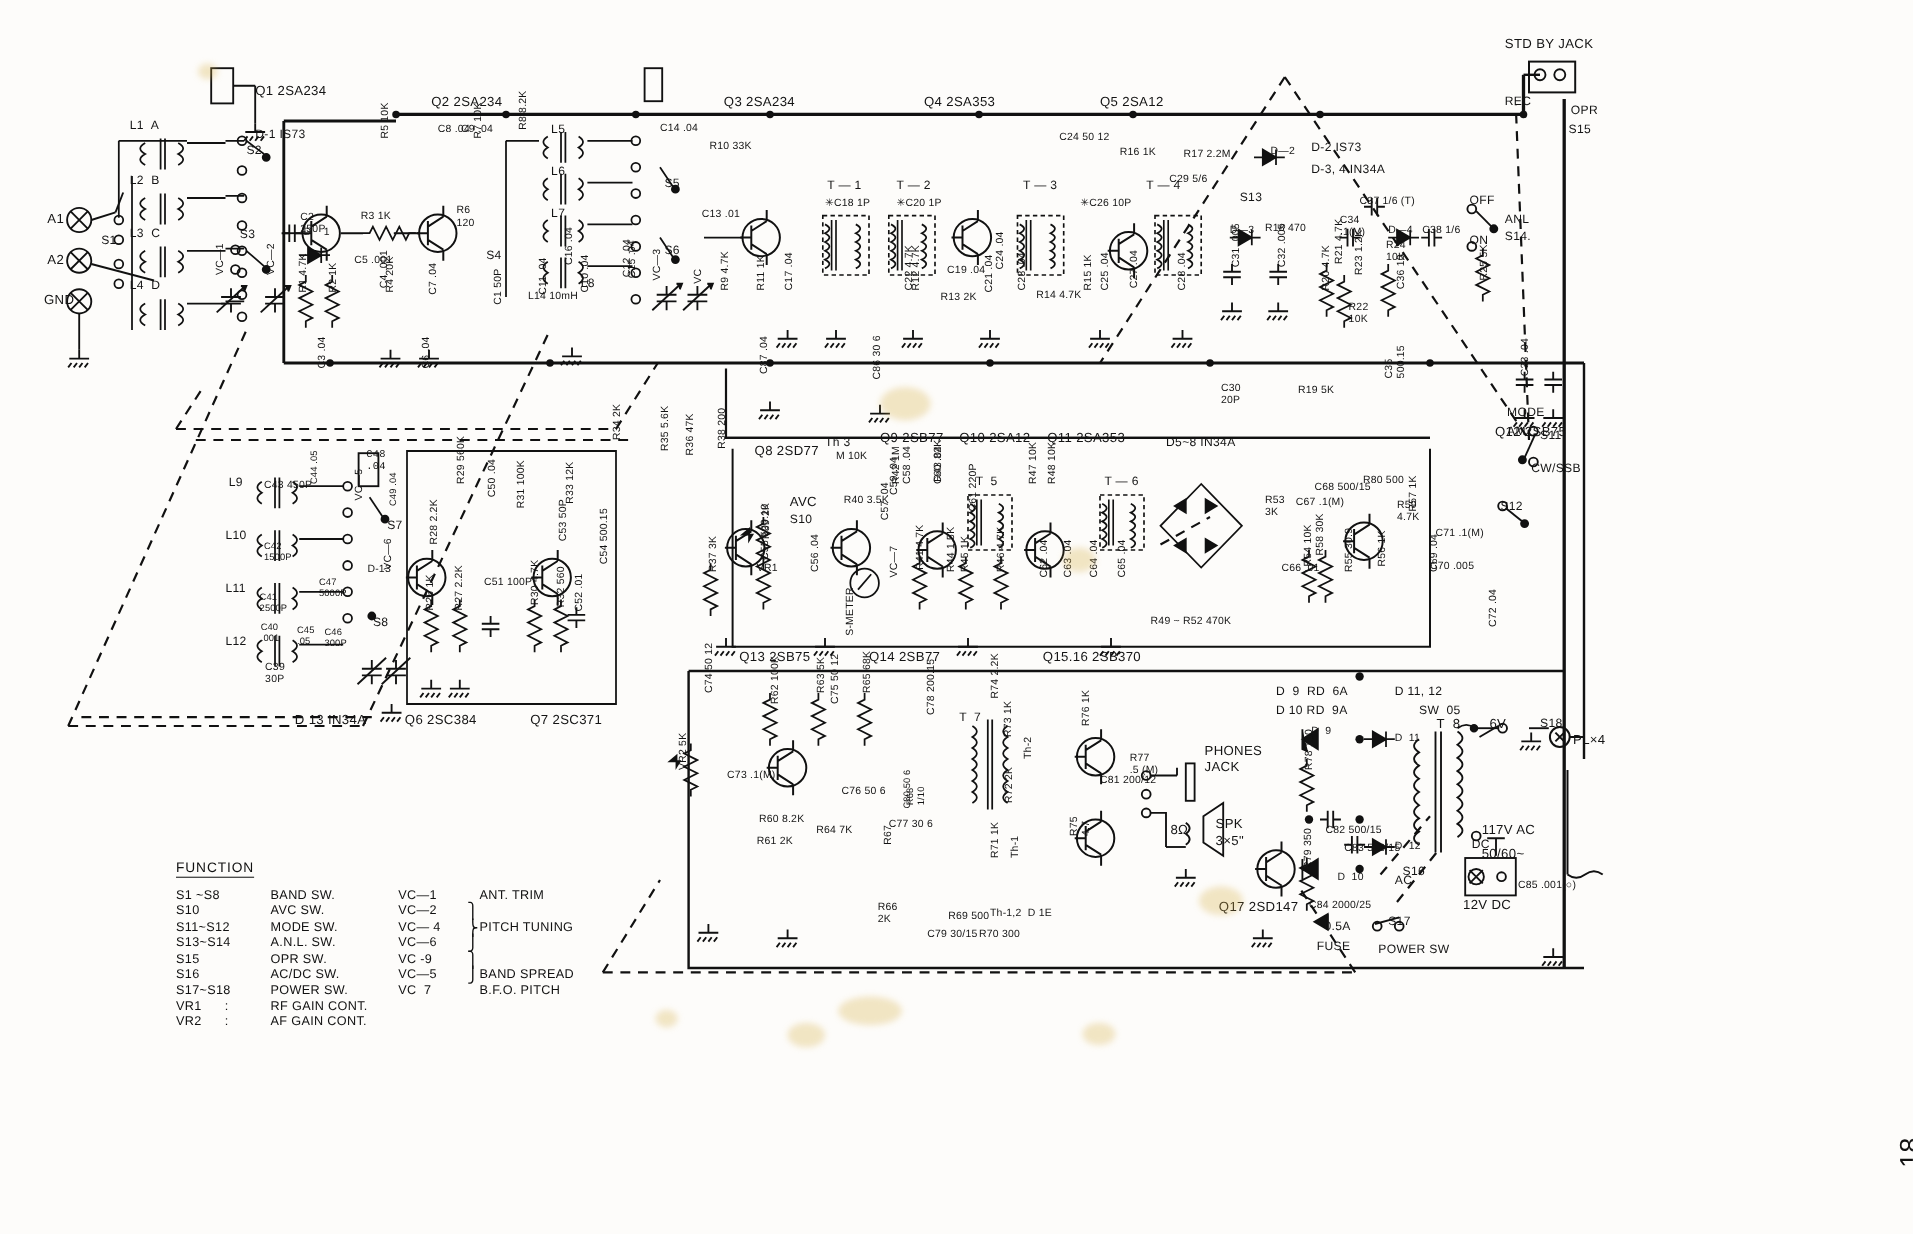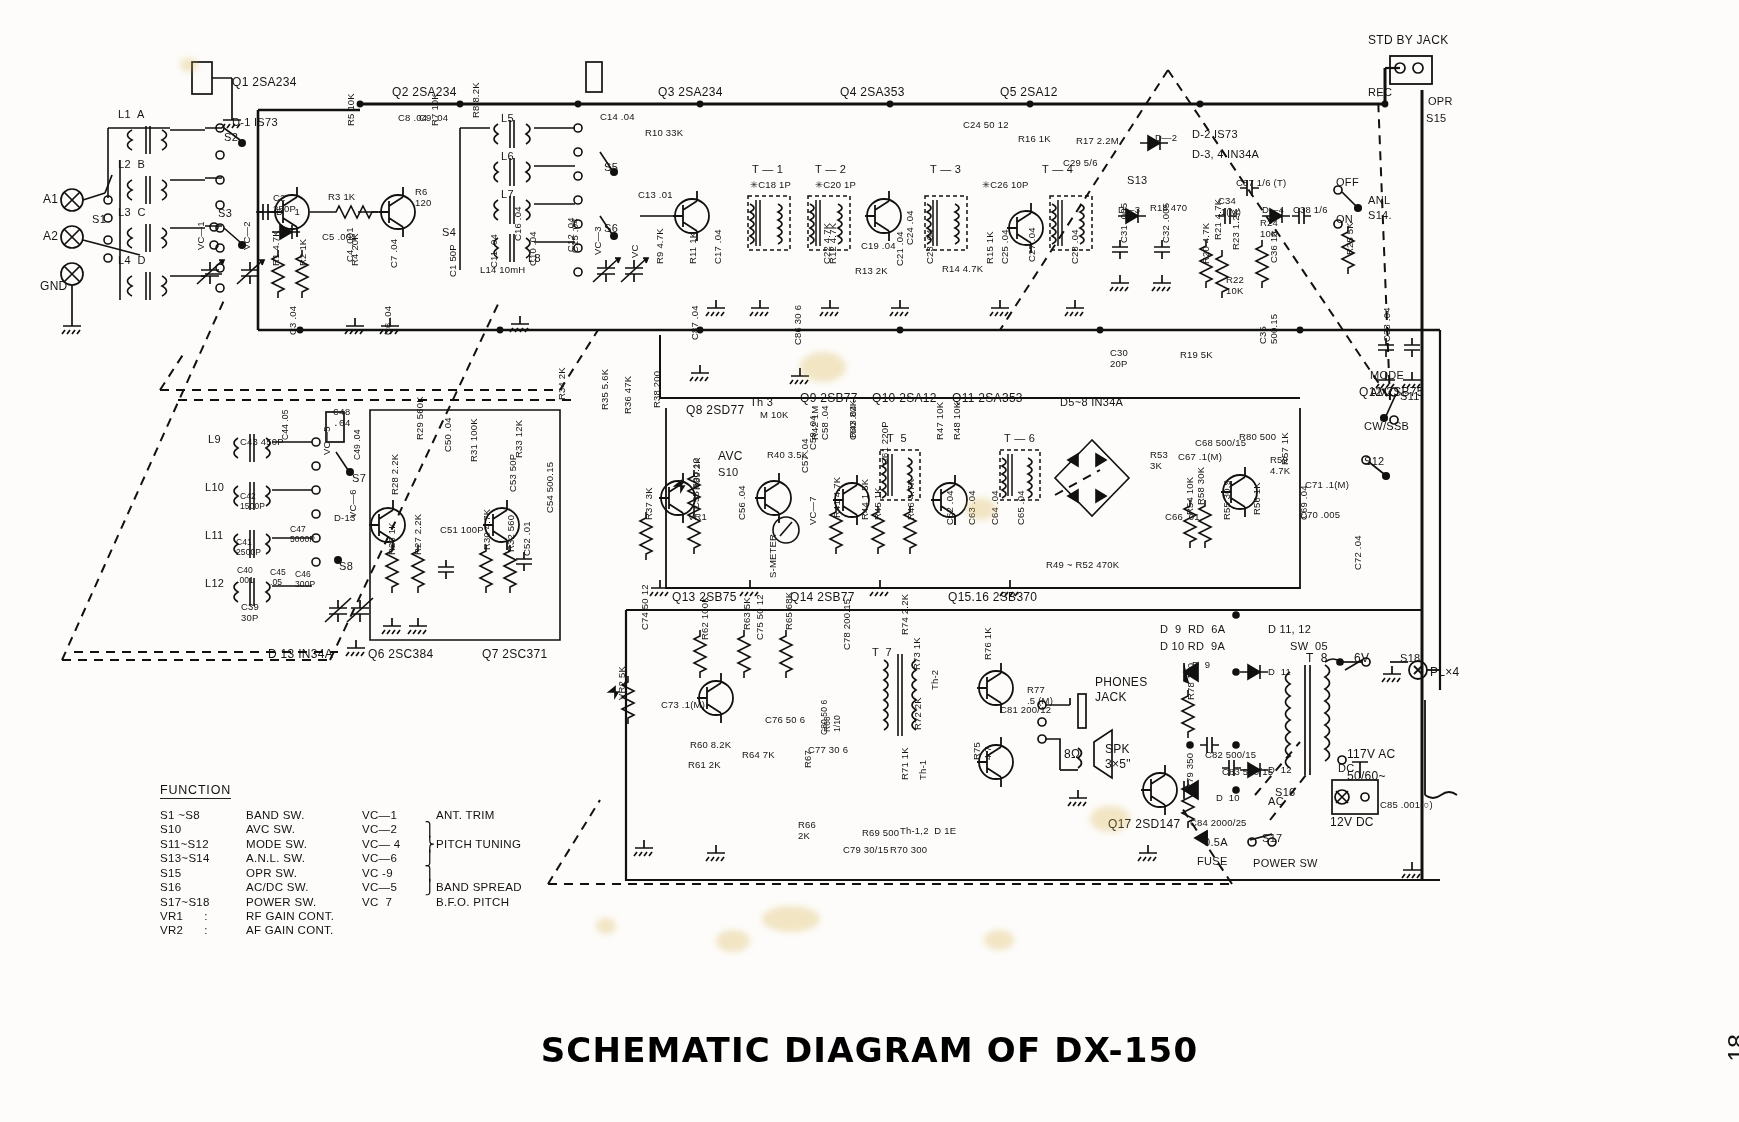--- a/index.html
+++ b/index.html
@@ -628,21 +628,21 @@
   <div class="lb m" style="left:368px;top:648px">Q6 2SC384</div>
   <div class="lb m" style="left:482px;top:648px">Q7 2SC371</div>
 
   <div class="lb" style="left:1160px;top:623px">D  9  RD  6A</div>
   <div class="lb" style="left:1160px;top:640px">D 10 RD  9A</div>
   <div class="lb" style="left:1268px;top:623px">D 11, 12</div>
   <div class="lb" style="left:1290px;top:640px">SW  05</div>
 
   <div class="lb m" style="left:43px;top:193px">A1</div>
   <div class="lb m" style="left:43px;top:230px">A2</div>
-  <div class="lb m" style="left:40px;top:280px">GND</div>
+  <div class="lb m" style="left:40px;top:266px">GND</div>
   <div class="lb" style="left:92px;top:213px">S1</div>
   <div class="lb" style="left:224px;top:131px">S2</div>
   <div class="lb" style="left:218px;top:207px">S3</div>
   <div class="lb" style="left:442px;top:226px">S4</div>
   <div class="lb" style="left:604px;top:161px">S5</div>
   <div class="lb" style="left:604px;top:222px">S6</div>
   <div class="lb" style="left:352px;top:472px">S7</div>
   <div class="lb" style="left:339px;top:560px">S8</div>
 
   <div class="lb" style="left:118px;top:108px">L1  A</div>
@@ -661,21 +661,21 @@
   <div class="lb" style="left:205px;top:577px">L12</div>
 
   <div class="lb" style="left:1127px;top:174px">S13</div>
   <div class="lb" style="left:1368px;top:194px">ANL</div>
   <div class="lb" style="left:1336px;top:176px">OFF</div>
   <div class="lb" style="left:1336px;top:213px">ON</div>
   <div class="lb" style="left:1368px;top:209px">S14.</div>
   <div class="lb" style="left:1370px;top:369px">MODE</div>
   <div class="lb" style="left:1370px;top:386px">AM</div>
   <div class="lb" style="left:1400px;top:390px">S11</div>
-  <div class="lb" style="left:1364px;top:420px">CW/SSB</div>
+  <div class="lb" style="left:1392px;top:420px">CW/SSB</div>
   <div class="lb" style="left:1364px;top:455px">S12</div>
   <div class="lb" style="left:1275px;top:786px">S16</div>
   <div class="lb" style="left:1262px;top:832px">S17</div>
   <div class="lb" style="left:1253px;top:857px">POWER SW</div>
   <div class="lb" style="left:1197px;top:855px">FUSE</div>
   <div class="lb" style="left:1400px;top:652px">S18</div>
   <div class="lb" style="left:1268px;top:795px">AC</div>
   <div class="lb" style="left:1338px;top:762px">DC</div>
 
   <div class="lb m" style="left:718px;top:450px">AVC</div>
@@ -973,21 +973,20 @@
             <td class="c2" colspan="4">RF GAIN CONT.</td>
           </tr>
           <tr>
             <td class="c1">VR2      :</td>
             <td class="c2" colspan="4">AF GAIN CONT.</td>
           </tr>
         </tbody>
     </table>
   </div>
 
-  <div id="title">SCHEMATIC DIAGRAM OF DX-150</div>
   <div id="pageno">18</div>
 
   <div class="stain" style="left:180px;top:58px;width:18px;height:14px"></div>
   <div class="stain" style="left:800px;top:352px;width:46px;height:30px"></div>
   <div class="stain" style="left:966px;top:498px;width:30px;height:22px"></div>
   <div class="stain" style="left:1090px;top:806px;width:40px;height:26px"></div>
   <div class="stain" style="left:716px;top:930px;width:34px;height:22px"></div>
   <div class="stain" style="left:596px;top:918px;width:20px;height:16px"></div>
   <div class="stain" style="left:762px;top:906px;width:58px;height:26px"></div>
   <div class="stain" style="left:984px;top:930px;width:30px;height:20px"></div>

